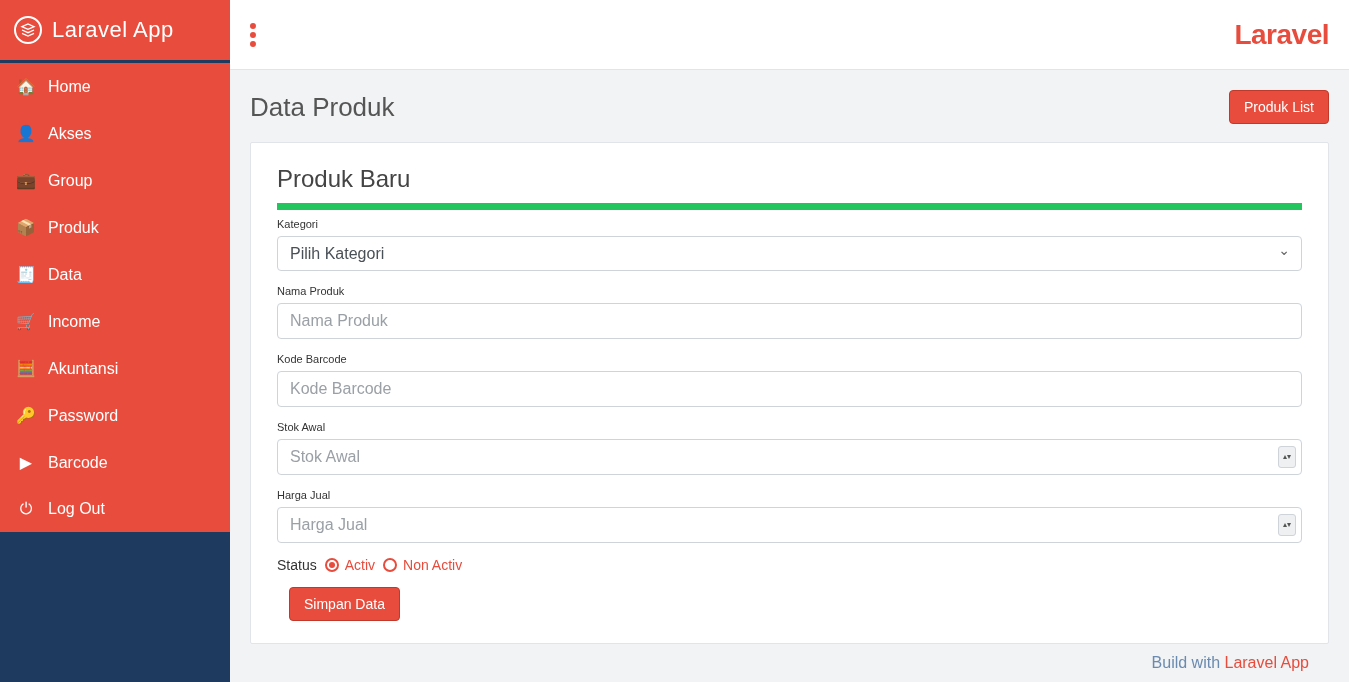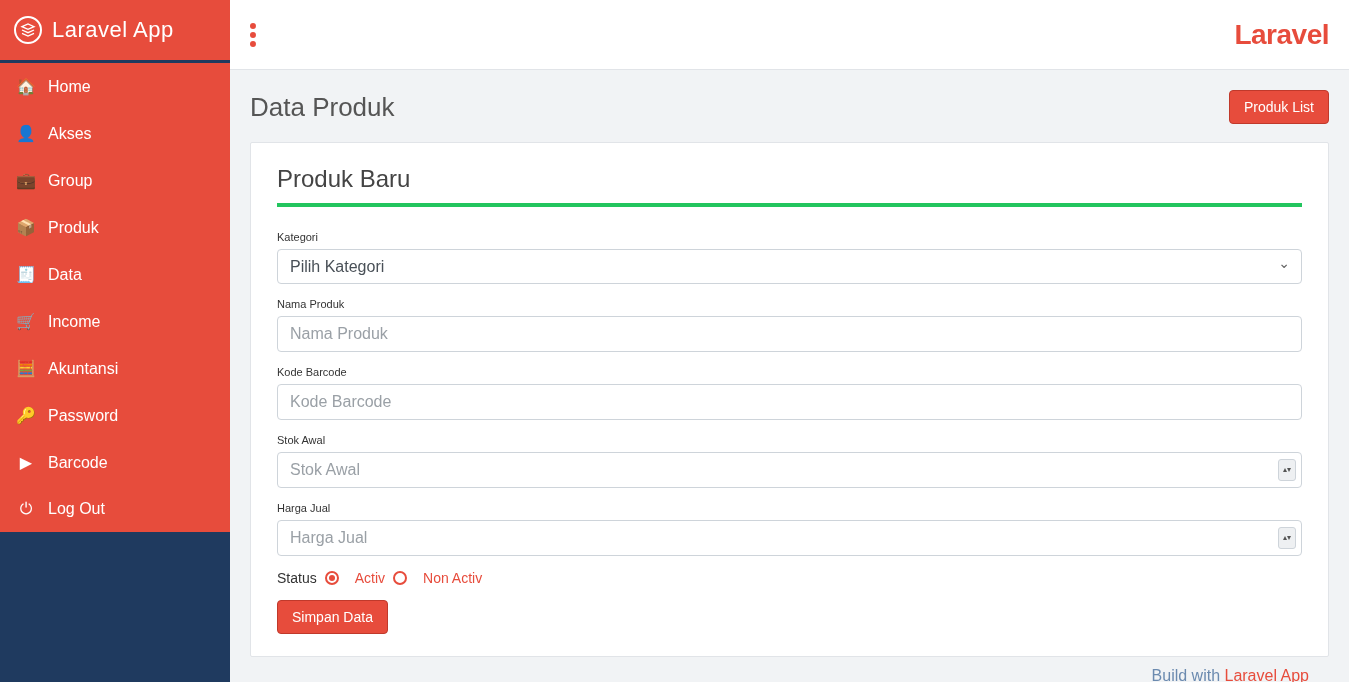--- a/index.html
+++ b/index.html
@@ -98,35 +98,36 @@
     }
     .btn {
       background: #e74c3c;
       color: #fff;
       border: 1px solid #c0392b;
       padding: 8px 14px;
       border-radius: 4px;
       font-size: 14px;
       cursor: pointer;
       font-weight: 300;
+      margin-left: 12px;
     }
     
     .card {
       background: #fff;
       border: 1px solid #e1e4e8;
       border-radius: 2px;
       padding: 22px 26px;
     }
     .card-title {
       font-size: 24px;
       font-weight: 300;
       color: #444;
       padding-bottom: 10px;
-      border-bottom: 4px solid #22c55e;
-      margin-bottom: 24px;
+      border-bottom: 7px solid #22c55e;
+      margin-bottom: 8px;
     }
     
     .form-group { margin-bottom: 14px; }
     .form-label {
       font-size: 11px;
       color: #333;
       font-weight: 400;
       display: block;
       margin-bottom: 6px;
     }
@@ -169,21 +170,21 @@
     .status-row {
       display: flex;
       align-items: center;
       gap: 8px;
       font-size: 14px;
       color: #e74c3c;
       margin-bottom: 14px;
     }
     .status-row .status-label { color: #333; }
     .radio-opt {
-      display: inline-flex; align-items: center; gap: 16px;
+      display: inline-flex; align-items: center; gap: 6px;
       color: #e74c3c;
     }
     .radio-vis {
       width: 14px; height: 14px; border: 2px solid #e74c3c; border-radius: 50%;
       display: inline-flex; align-items: center; justify-content: center;
     }
     .radio-vis.checked::after {
       content: ""; width: 6px; height: 6px; background: #e74c3c; border-radius: 50%;
     }
     

